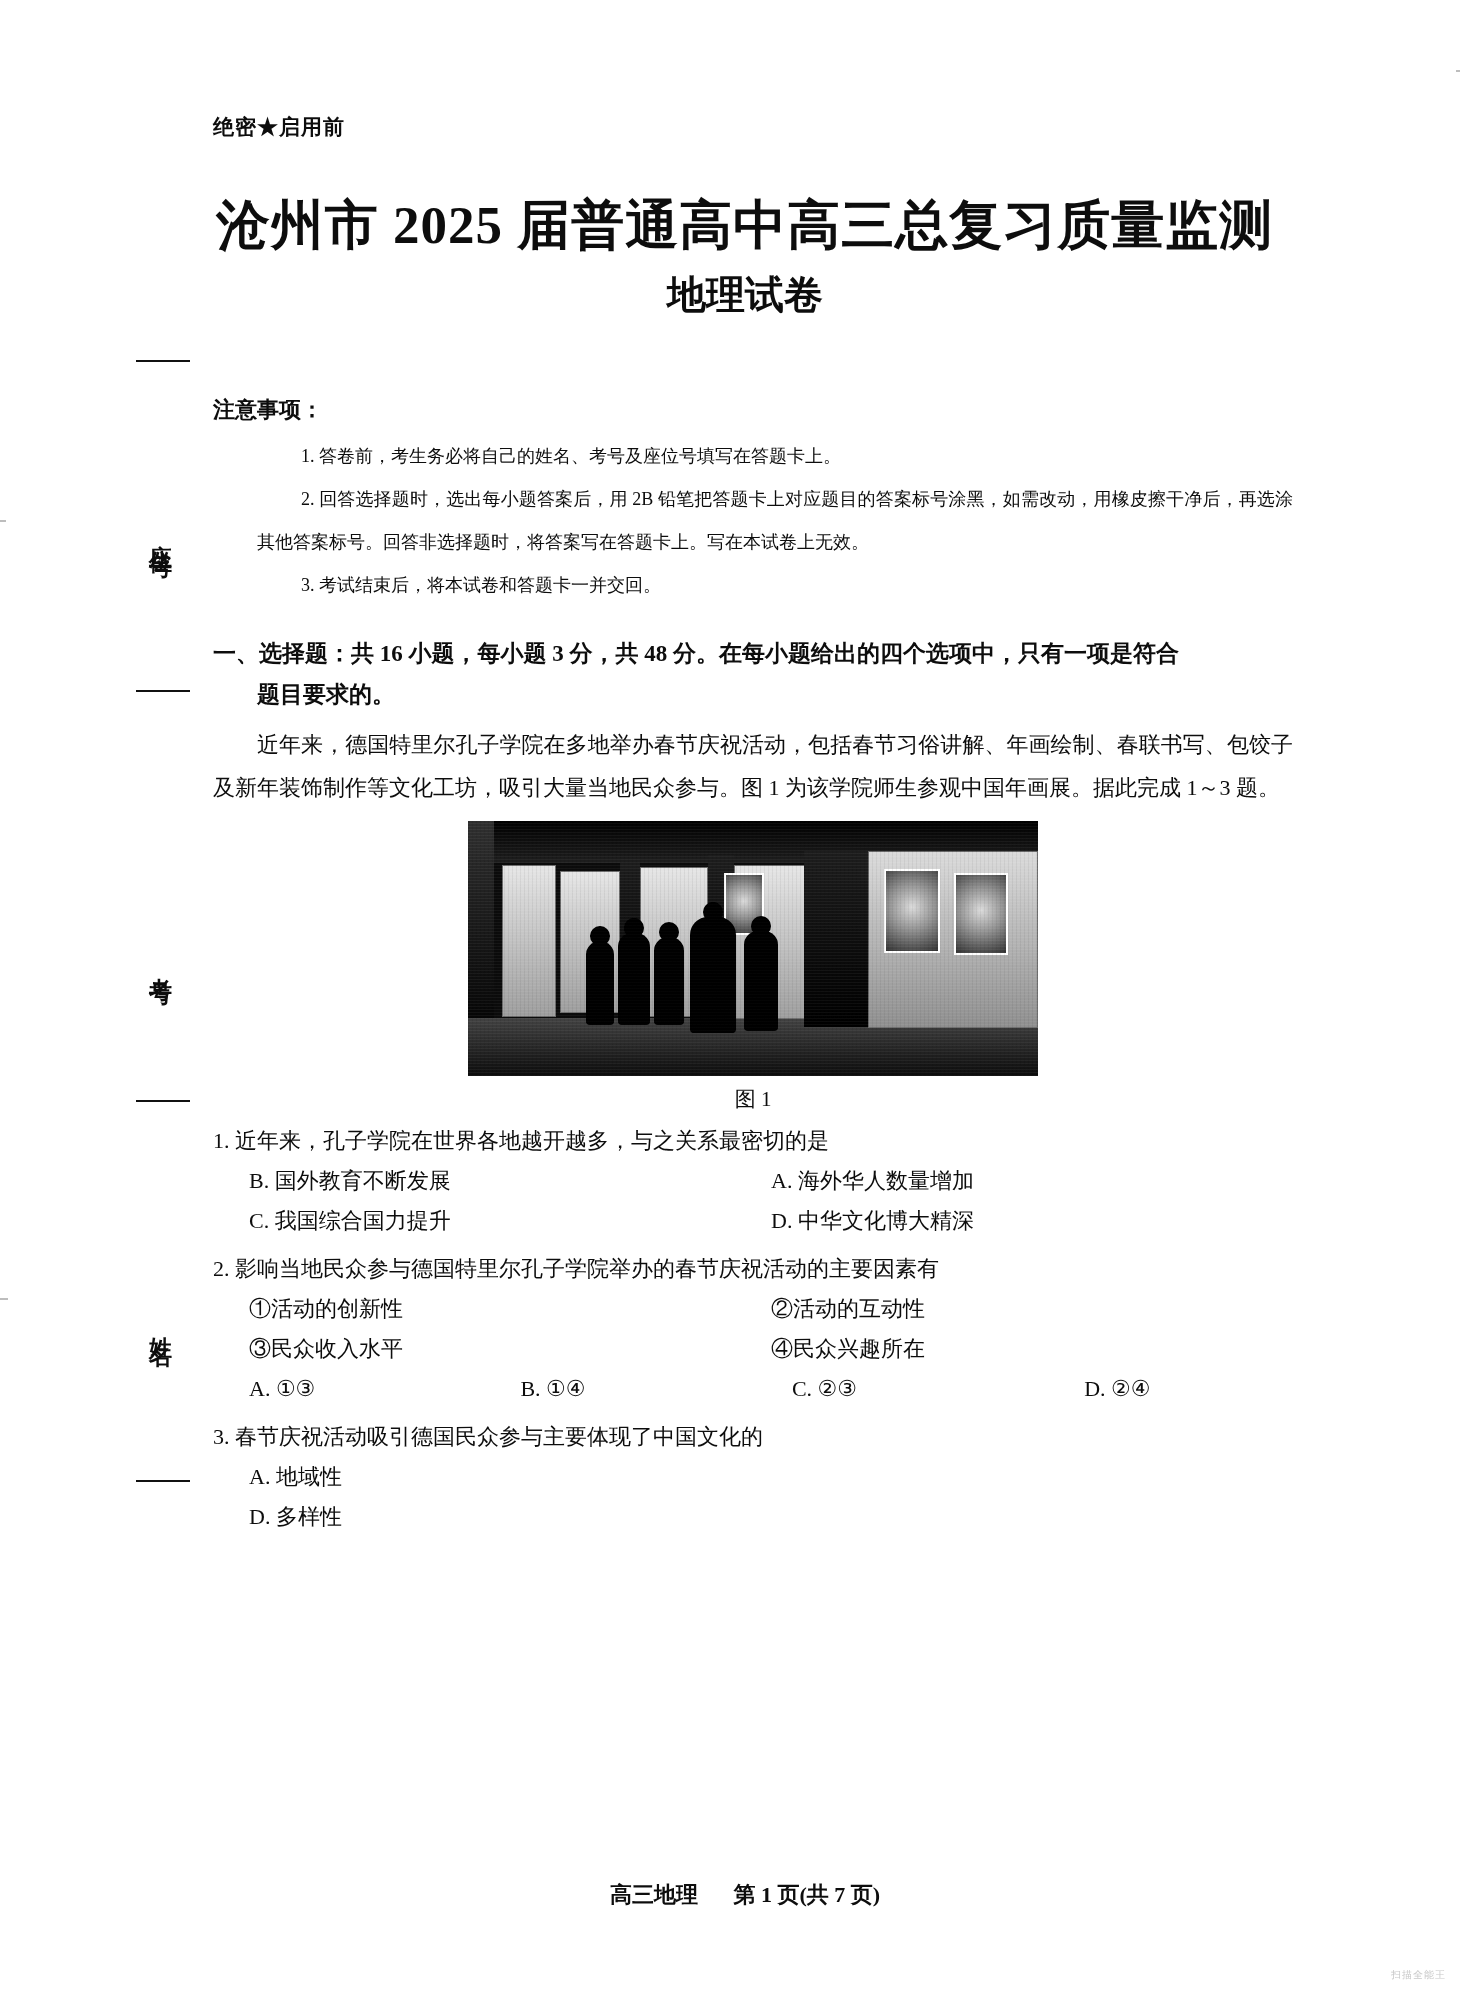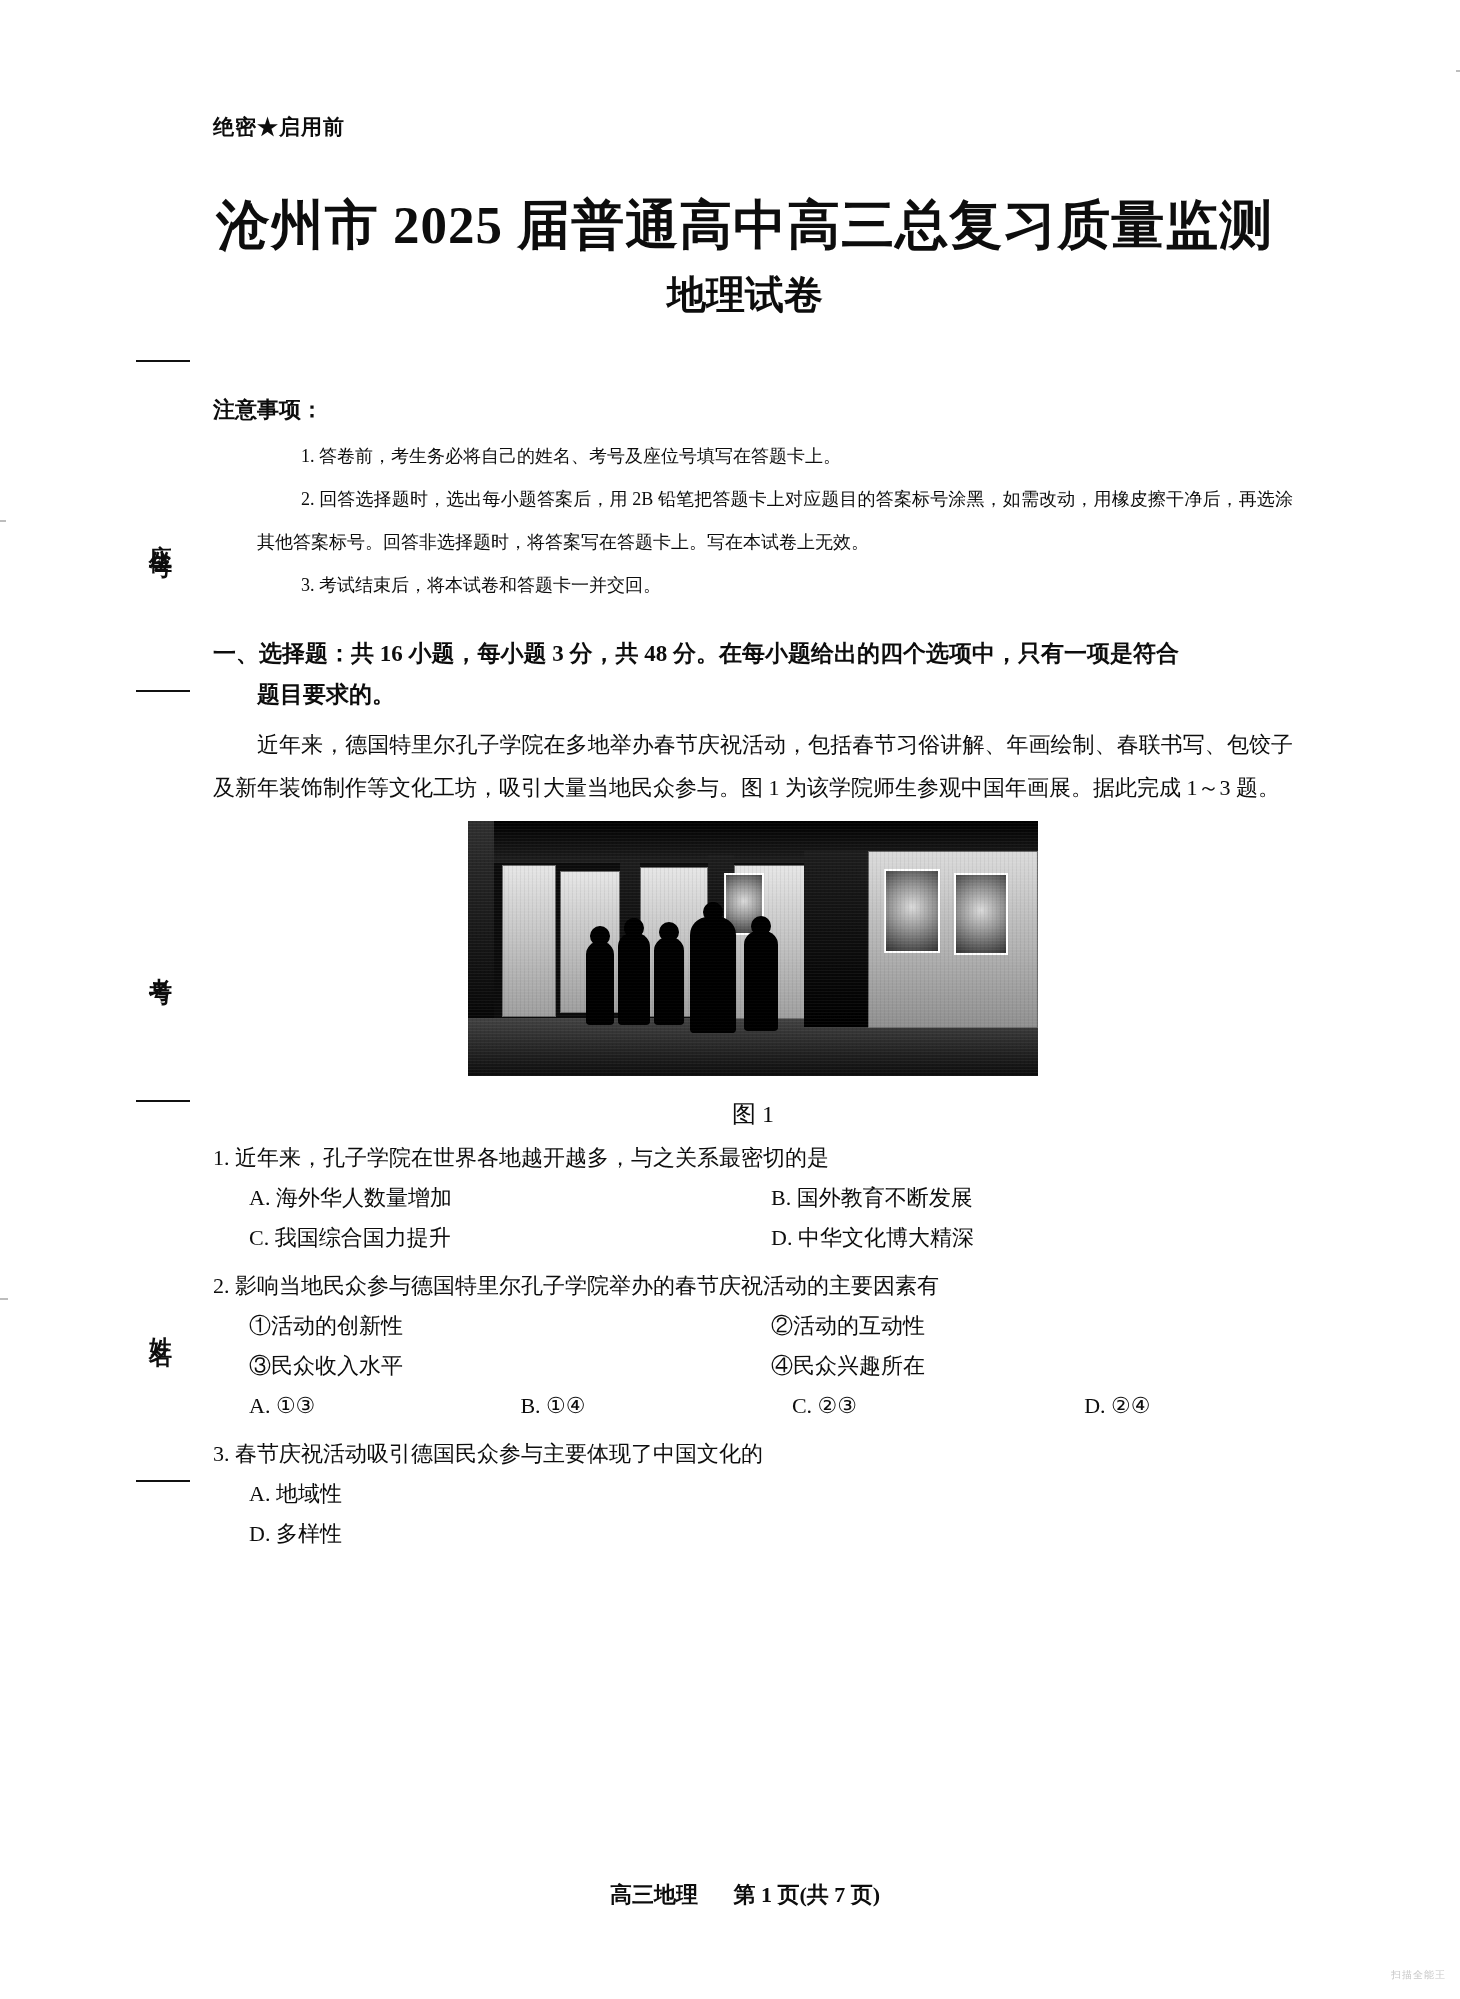--- a/index.html
+++ b/index.html
@@ -173,22 +173,22 @@
     border-radius: 50%;
   }
   .ph-grain {
     position: absolute; inset: 0;
     background-image:
       repeating-linear-gradient(0deg, rgba(255,255,255,0.045) 0 1px, rgba(0,0,0,0) 1px 3px),
       repeating-linear-gradient(90deg, rgba(0,0,0,0.05) 0 1px, rgba(0,0,0,0) 1px 4px);
     pointer-events: none;
   }
   .fig-caption {
-    font-size: 24px;
-    margin-top: 22px;
+    font-size: 21px;
+    margin-top: 9px;
   }
 
   
   .q {
     font-size: 22px;
     line-height: 40px;
     margin-top: 8px;
   }
   .q-stem {
     text-indent: 0;
@@ -298,22 +298,22 @@
         <div class="ph-person" style="left:222px; top:96px; width:46px; height:116px; border-radius:18px 18px 4px 4px;"></div>
         <div class="ph-person" style="left:276px; top:110px; width:34px; height:100px;"></div>
 
         <div class="ph-grain"></div>
       </div>
       <div class="fig-caption">图 1</div>
     </div>
 
     <div class="q q-stem">1. 近年来，孔子学院在世界各地越开越多，与之关系最密切的是</div>
     <div class="opt-row opt-2">
+      <div>B. 国外教育不断发展</div>
       <div>A. 海外华人数量增加</div>
-      <div>B. 国外教育不断发展</div>
     </div>
     <div class="opt-row opt-2">
       <div>C. 我国综合国力提升</div>
       <div>D. 中华文化博大精深</div>
     </div>
 
     <div class="q q-stem">2. 影响当地民众参与德国特里尔孔子学院举办的春节庆祝活动的主要因素有</div>
     <div class="opt-row opt-2">
       <div>①活动的创新性</div>
       <div>②活动的互动性</div>

